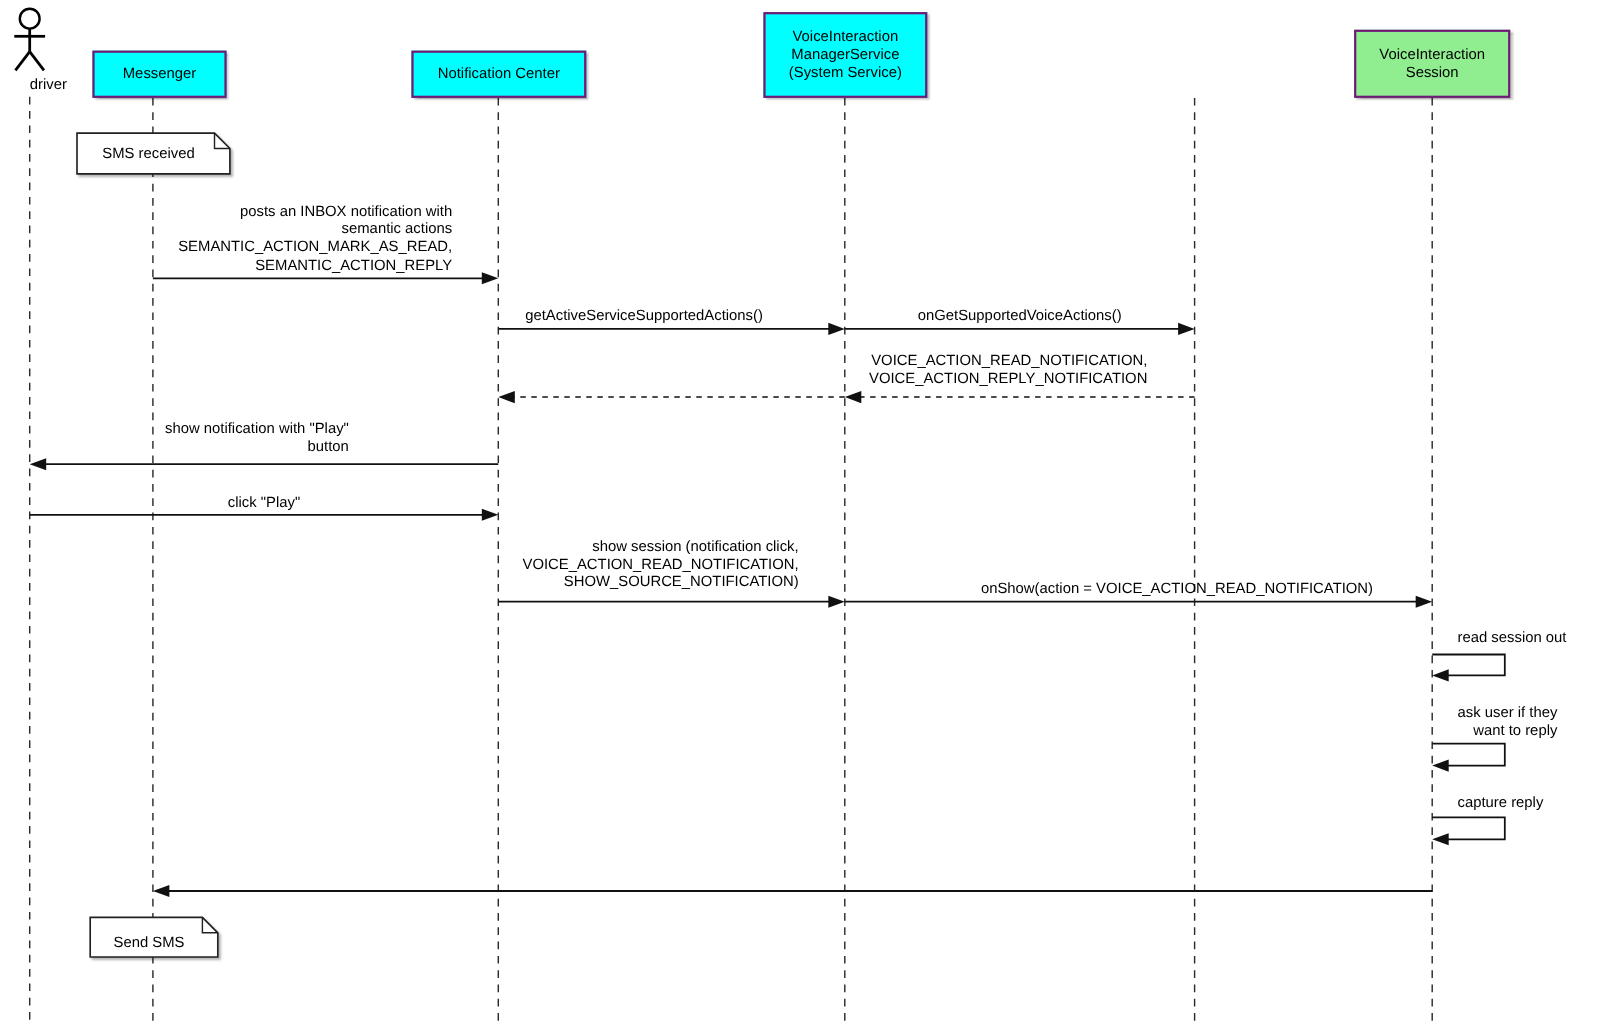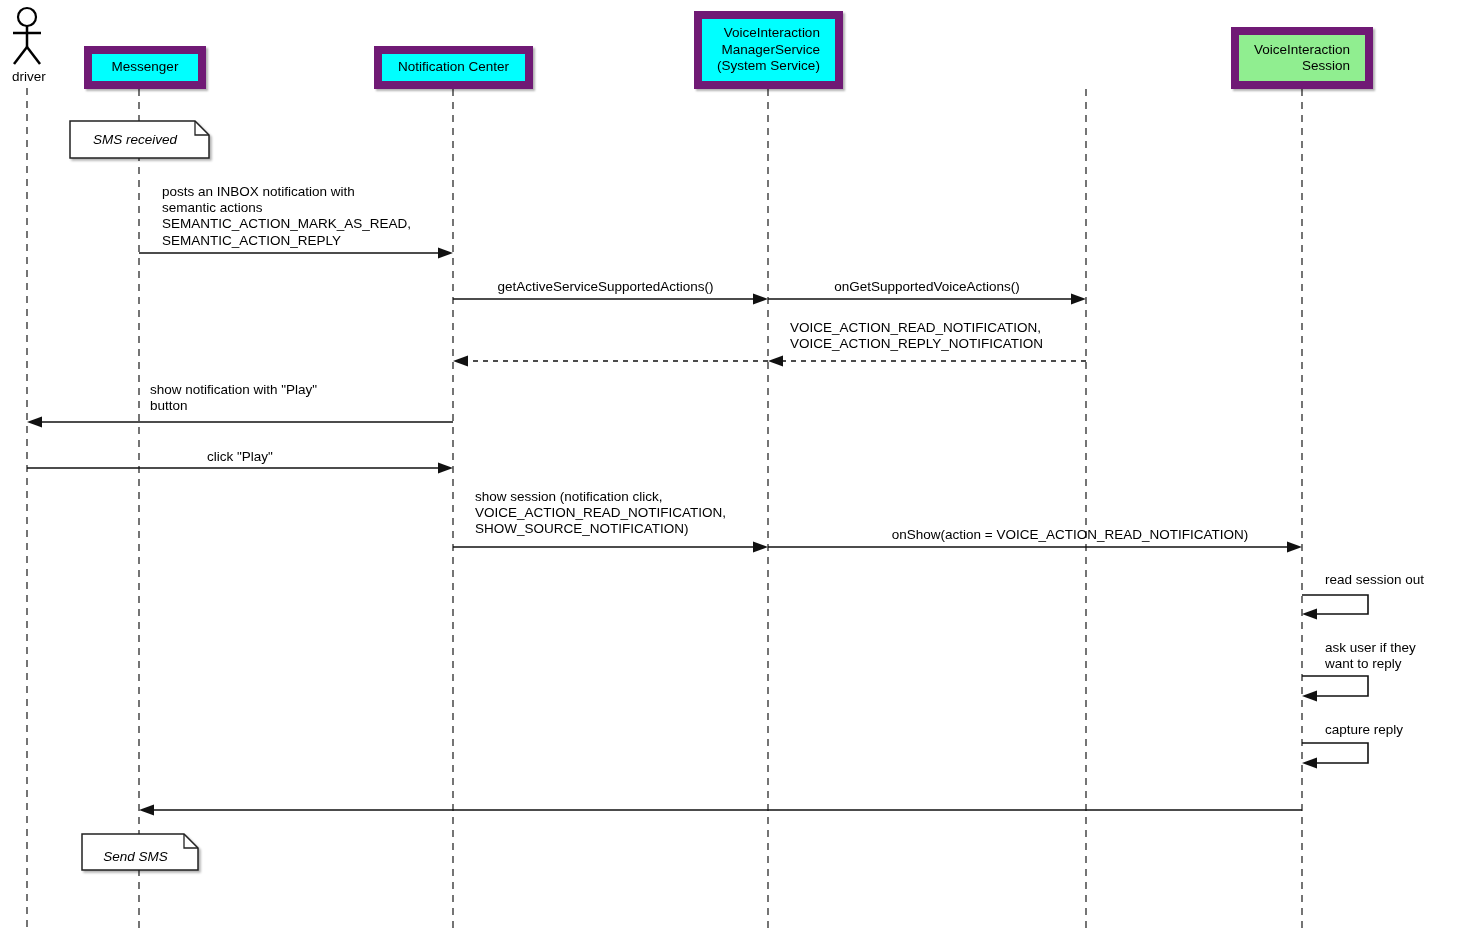--- a/index.html
+++ b/index.html
@@ -9,28 +9,28 @@
   .svg-layer { position:absolute; left:0; top:0; width:1457px; height:929px; }
   .lifeline { stroke:#2b2b2b; stroke-width:1.3; stroke-dasharray:7 6; fill:none; }
   .msgline { stroke:#111; stroke-width:1.6; fill:none; }
   .retline { stroke:#111; stroke-width:1.4; fill:none; stroke-dasharray:5 5; }
   .head { fill:#111; stroke:none; }
   .note-shape { fill:#fff; stroke:#222; stroke-width:1.5; filter:drop-shadow(2px 2px 1px rgba(0,0,0,0.30)); }
   .note-fold { fill:none; stroke:#222; stroke-width:1.3; }
   .actor-stroke { stroke:#000; stroke-width:2.5; fill:none; }
   .participant {
     position:absolute; display:flex; align-items:center; justify-content:center;
-    text-align:right; border:8px solid #701a75; font-size:13.5px; line-height:16.5px;
+    text-align:center; border:2px solid #701a75; font-size:13.5px; line-height:16.5px;
     white-space:pre-line; box-shadow:2px 2px 2px rgba(0,0,0,0.30);
   }
   .cyan  { background:#00ffff; }
   .green { background:#90ee90; }
-  .msg-label { position:absolute; font-size:13.5px; line-height:16.2px; white-space:pre-line; }
+  .msg-label { position:absolute; font-size:13.5px; line-height:16.2px; white-space:pre-line;text-align:right; }
   .center { text-align:center; }
-  .note-label { position:absolute; font-size:13.5px; display:flex; align-items:center; justify-content:center;font-style:italic; }
+  .note-label { position:absolute; font-size:13.5px; display:flex; align-items:center; justify-content:center; }
   .actor-label { position:absolute; font-size:13.5px; text-align:center; }
 </style>
 </head>
 <body>
 
 <div class="canvas">
 
   <svg class="svg-layer" viewBox="0 0 1457 929">
 
     <g>
@@ -116,38 +116,38 @@
     <g>
       <polyline class="msgline" points="1302,743 1368,743 1368,763 1308,763"></polyline>
       <polygon class="head" points="1302,763 1317,757.5 1317,768.5"></polygon>
     </g>
     <g>
       <line class="msgline" x1="1302" y1="810" x2="145" y2="810"></line>
       <polygon class="head" points="139,810 154,804.5 154,815.5"></polygon>
     </g>
   </svg>
 
-  <div class="actor-label" style="left:2px; top:69px; width:54px;">driver</div>
+  <div class="actor-label" style="left:17px; top:69px; width:54px;">driver</div>
 
   <div class="participant cyan" style="left:84px; top:46px; width:122px; height:43px;">Messenger</div>
   <div class="participant cyan" style="left:374px; top:46px; width:159px; height:43px;">Notification Center</div>
   <div class="participant cyan" style="left:694px; top:11px; width:149px; height:78px;">VoiceInteraction
 ManagerService
 (System Service)</div>
   <div class="participant green" style="left:1231px; top:27px; width:142px; height:62px;">VoiceInteraction
 Session</div>
 
   <div class="note-label" style="left:70px; top:121px; width:130px; height:37px;">SMS received</div>
   <div class="note-label" style="left:82px; top:834px; width:107px; height:44px;">Send SMS</div>
 
   <div class="msg-label" style="left:162px; top:184px;">posts an INBOX notification with
 semantic actions
 SEMANTIC_ACTION_MARK_AS_READ,
 SEMANTIC_ACTION_REPLY</div>
-  <div class="msg-label center" style="left:448px; top:279px; width:315px;">getActiveServiceSupportedActions()</div>
+  <div class="msg-label center" style="left:428px; top:279px; width:315px;">getActiveServiceSupportedActions()</div>
   <div class="msg-label center" style="left:768px; top:279px; width:318px;">onGetSupportedVoiceActions()</div>
   <div class="msg-label" style="left:790px; top:320px;">VOICE_ACTION_READ_NOTIFICATION,
 VOICE_ACTION_REPLY_NOTIFICATION</div>
   <div class="msg-label" style="left:150px; top:382px;">show notification with "Play"
 button</div>
   <div class="msg-label center" style="left:27px; top:449px; width:426px;">click "Play"</div>
   <div class="msg-label" style="left:475px; top:489px;">show session (notification click,
 VOICE_ACTION_READ_NOTIFICATION,
 SHOW_SOURCE_NOTIFICATION)</div>
   <div class="msg-label center" style="left:768px; top:527px; width:604px;">onShow(action = VOICE_ACTION_READ_NOTIFICATION)</div>

